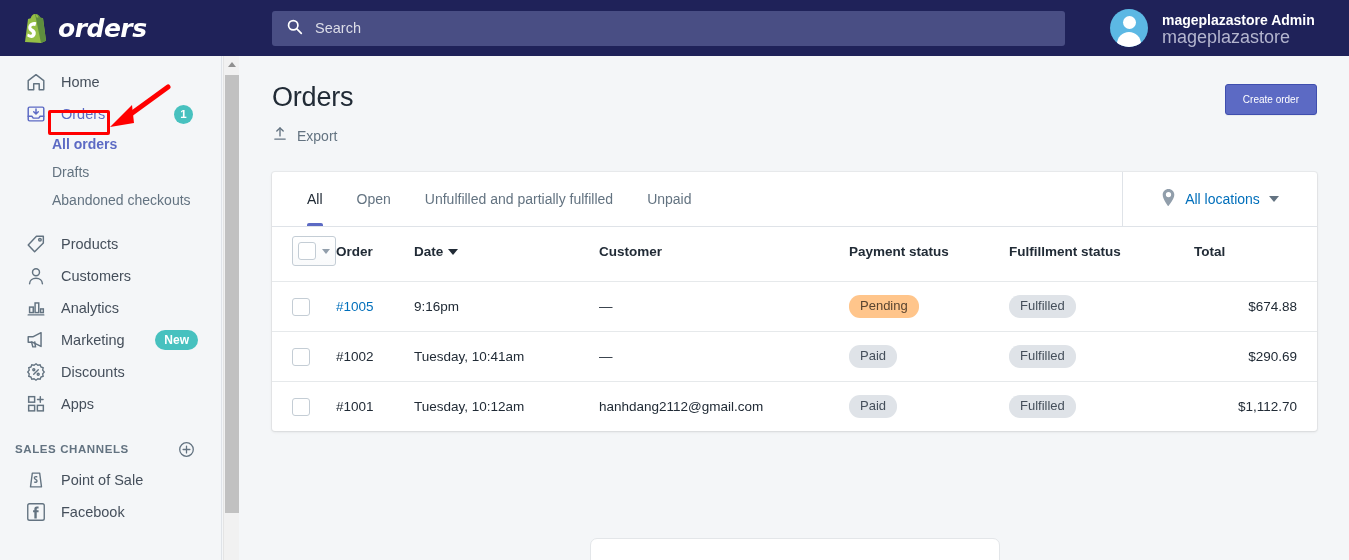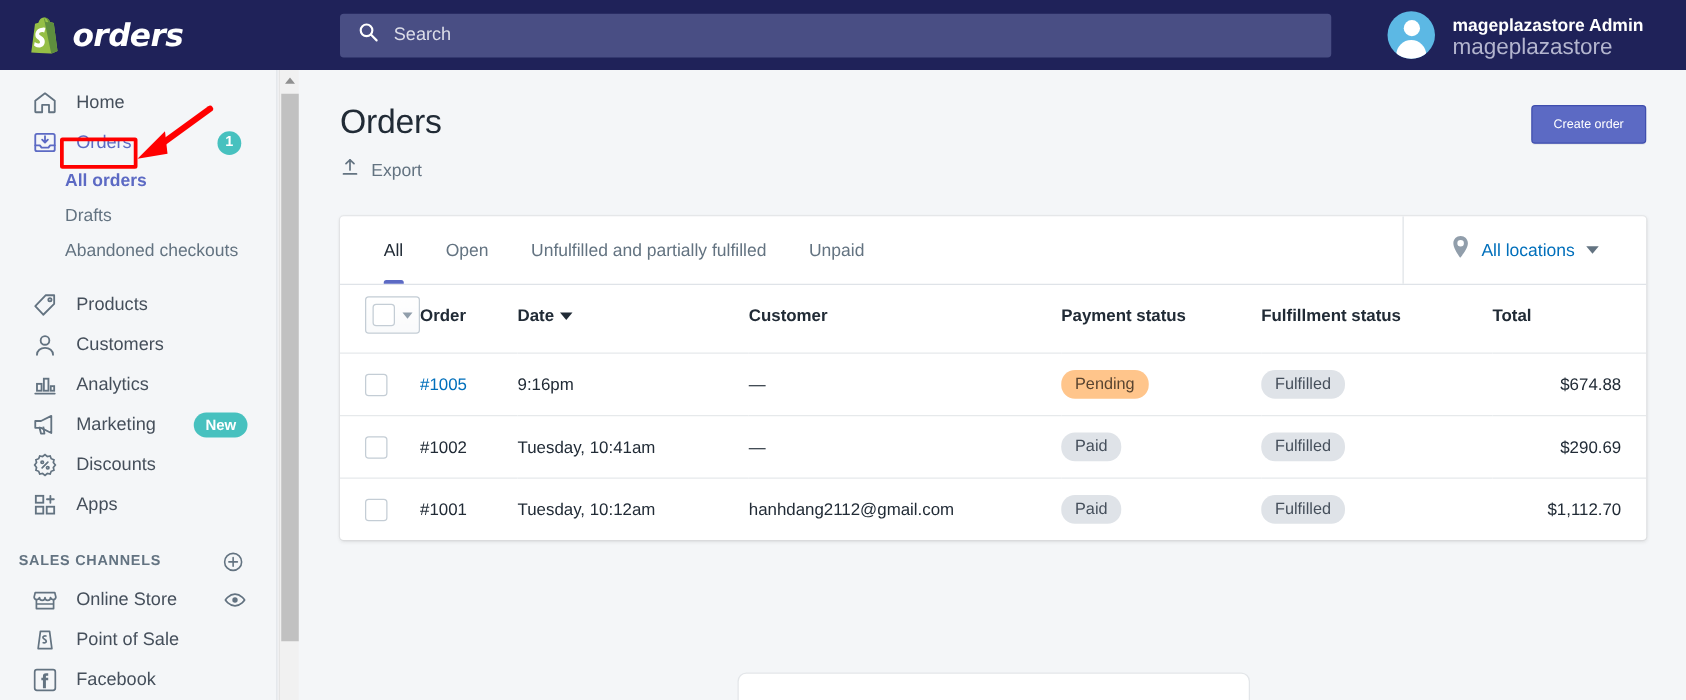--- a/index.html
+++ b/index.html
@@ -394,36 +394,20 @@
     <div class="section-head">
       <span>SALES CHANNELS</span>
       <span class="plus-circle">
         <svg width="17" height="17" viewBox="0 0 20 20" fill="none" stroke="#637381" stroke-width="1.5" stroke-linecap="round">
           <circle cx="10" cy="10" r="8"></circle>
             <path d="M10 6v8M6 10h8"></path>
         </svg>
       </span>
     </div>
 
-    <div class="nav-item">
-      <span class="nav-icon">
-        <svg width="22" height="22" viewBox="0 0 24 24" fill="none" stroke="#637381" stroke-width="1.5" stroke-linejoin="round">
-          <path d="M3.5 5.5h17l1 4a2.4 2.4 0 0 1-4.7.4 2.4 2.4 0 0 1-4.8 0 2.4 2.4 0 0 1-4.8 0A2.4 2.4 0 0 1 2.5 9.5z"></path>
-          <path d="M4.5 11.5v8h15v-8"></path>
-            <path d="M4.5 15.5h15"></path>
-        </svg>
-      </span>
-      <span class="nav-label">Online Store</span>
-      <span class="eye-icon">
-        <svg width="18" height="18" viewBox="0 0 20 20" fill="none" stroke="#637381" stroke-width="1.5">
-          <path d="M1.5 10S4.5 4.8 10 4.8 18.5 10 18.5 10 15.5 15.2 10 15.2 1.5 10 1.5 10z"></path>
-          <circle cx="10" cy="10" r="2.4" fill="#637381" stroke="none"></circle>
-        </svg>
-      </span>
-    </div>
 
     <div class="nav-item">
       <span class="nav-icon">
         <svg width="22" height="22" viewBox="0 0 24 24" fill="none" stroke="#637381" stroke-width="1.5" stroke-linejoin="round">
           <path d="M8 4.5h8l2 15H6z"></path>
           <path d="M12.8 8.5c-1.6-.4-2.6.3-2.6 1.3 0 1.6 2.9 1.6 2.9 3.3 0 1-1 1.7-2.6 1.3" stroke-linecap="round"></path>
         </svg>
       </span>
       <span class="nav-label">Point of Sale</span>
     </div>

